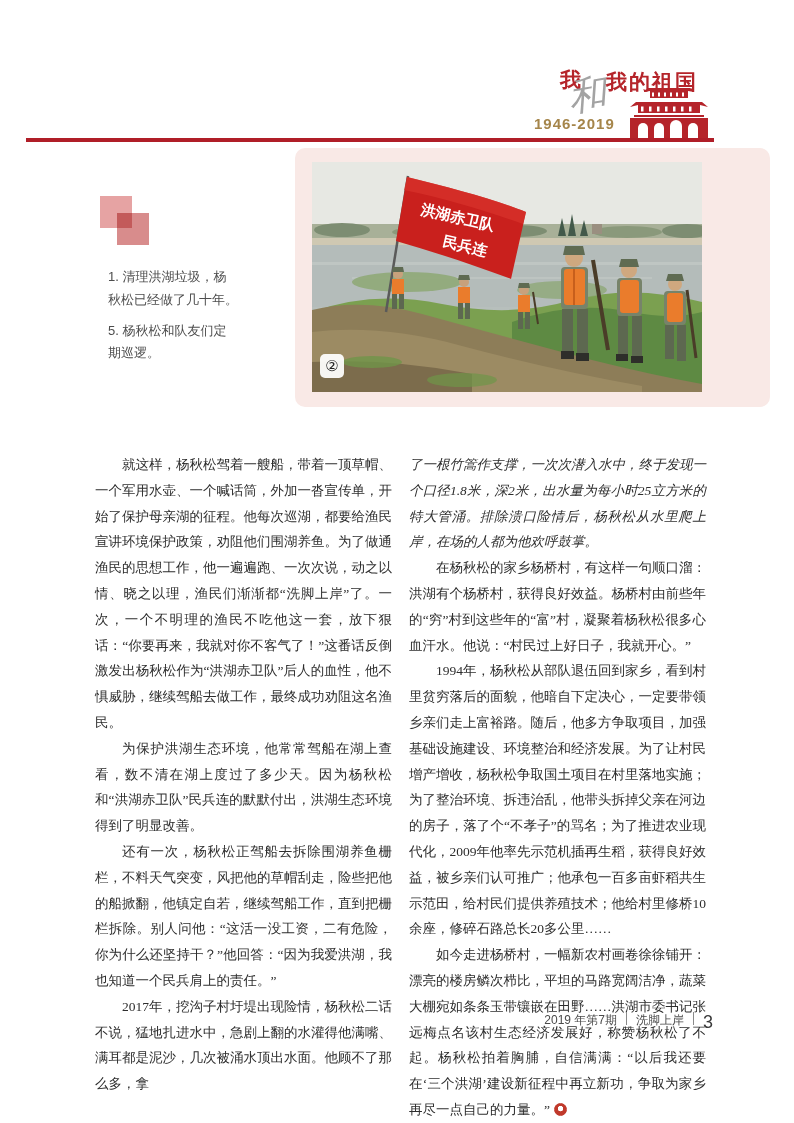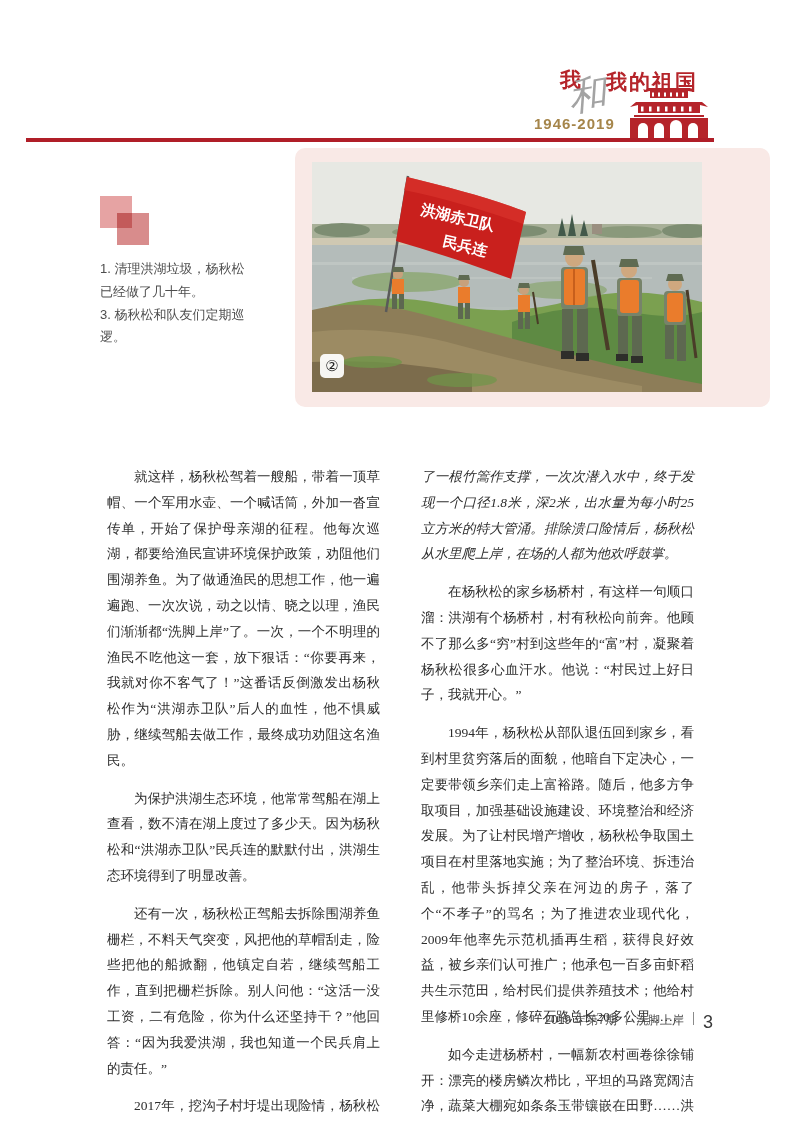--- a/index.html
+++ b/index.html
@@ -59,31 +59,31 @@
   }
   .deco-squares .sq2 {
     position:absolute; left:17px; top:17px; width:32px; height:32px;
     background:#d47f7f; mix-blend-mode:multiply; opacity:.9;
   }
   .captions {
     position:absolute; left:100px; top:258px; width:146px;
     font-family:"Liberation Sans", sans-serif; font-size:13px; color:#4d4d4d;
     line-height:1.75;
   }
-  .captions p { margin:0; }
+  .captions p { margin:8px; }
 
   
   .col {
     position:absolute; top:452px; width:297px;
     font-size:13.5px; line-height:25.8px; color:#2d2d2d;
     text-align:justify; font-family:"Liberation Serif", serif;
   }
   .col-1 { left:95px; }
   .col-2 { left:409px; }
-  .col p { text-indent:2em; margin:12px; }
+  .col p { text-indent:2em; margin:0; }
   .col p.no-indent { text-indent:0;font-style:italic; }
   .end-mark {
     display:inline-block; width:13px; height:13px; border-radius:50%;
     background:radial-gradient(circle at 50% 42%, #ffffff 0 2.5px, #c0392b 3px);
     border:1px solid #c0392b; vertical-align:-2px; margin-left:4px;
   }
 
   
   .footer {
     position:absolute; right:80px; top:1012px; height:24px;
@@ -237,32 +237,32 @@
       <div class="photo-badge">②</div>
     </div>
   </div>
 
   <div class="deco-squares">
     <div class="sq1"></div>
     <div class="sq2"></div>
   </div>
   <div class="captions">
     <p>1. 清理洪湖垃圾，杨秋松已经做了几十年。</p>
-    <p>3. 杨秋松和队友们定期巡逻。</p>
+    <p>5. 杨秋松和队友们定期巡逻。</p>
   </div>
 
   <div class="col col-1">
     <p>就这样，杨秋松驾着一艘船，带着一顶草帽、一个军用水壶、一个喊话筒，外加一沓宣传单，开始了保护母亲湖的征程。他每次巡湖，都要给渔民宣讲环境保护政策，劝阻他们围湖养鱼。为了做通渔民的思想工作，他一遍遍跑、一次次说，动之以情、晓之以理，渔民们渐渐都“洗脚上岸”了。一次，一个不明理的渔民不吃他这一套，放下狠话：“你要再来，我就对你不客气了！”这番话反倒激发出杨秋松作为“洪湖赤卫队”后人的血性，他不惧威胁，继续驾船去做工作，最终成功劝阻这名渔民。</p>
     <p>为保护洪湖生态环境，他常常驾船在湖上查看，数不清在湖上度过了多少天。因为杨秋松和“洪湖赤卫队”民兵连的默默付出，洪湖生态环境得到了明显改善。</p>
     <p>还有一次，杨秋松正驾船去拆除围湖养鱼栅栏，不料天气突变，风把他的草帽刮走，险些把他的船掀翻，他镇定自若，继续驾船工作，直到把栅栏拆除。别人问他：“这活一没工资，二有危险，你为什么还坚持干？”他回答：“因为我爱洪湖，我也知道一个民兵肩上的责任。”</p>
     <p>2017年，挖沟子村圩堤出现险情，杨秋松二话不说，猛地扎进水中，急剧上翻的水灌得他满嘴、满耳都是泥沙，几次被涌水顶出水面。他顾不了那么多，拿</p>
   </div>
   <div class="col col-2">
     <p class="no-indent">了一根竹篙作支撑，一次次潜入水中，终于发现一个口径1.8米，深2米，出水量为每小时25立方米的特大管涌。排除溃口险情后，杨秋松从水里爬上岸，在场的人都为他欢呼鼓掌。</p>
-    <p>在杨秋松的家乡杨桥村，有这样一句顺口溜：洪湖有个杨桥村，村有秋松向前奔。他顾不了那么多“穷”村到这些年的“富”村，凝聚着杨秋松很多心血汗水。他说：“村民过上好日子，我就开心。”</p>
+    <p>在杨秋松的家乡杨桥村，有这样一句顺口溜：洪湖有个杨桥村，获得良好效益。杨桥村由前些年的“穷”村到这些年的“富”村，凝聚着杨秋松很多心血汗水。他说：“村民过上好日子，我就开心。”</p>
     <p>1994年，杨秋松从部队退伍回到家乡，看到村里贫穷落后的面貌，他暗自下定决心，一定要带领乡亲们走上富裕路。随后，他多方争取项目，加强基础设施建设、环境整治和经济发展。为了让村民增产增收，杨秋松争取国土项目在村里落地实施；为了整治环境、拆违治乱，他带头拆掉父亲在河边的房子，落了个“不孝子”的骂名；为了推进农业现代化，2009年他率先示范机插再生稻，获得良好效益，被乡亲们认可推广；他承包一百多亩虾稻共生示范田，给村民们提供养殖技术；他给村里修桥10余座，修碎石路总长20多公里……</p>
     <p><span>如今走进杨桥村，一幅新农村画卷徐徐铺开：漂亮的楼房鳞次栉比，平坦的马路宽阔洁净，蔬菜大棚宛如条条玉带镶嵌在田野……洪湖市委书记张远梅点名该村生态经济发展好，称赞杨秋松了不起。杨秋松拍着胸脯，自信满满：“以后我还要在‘三个洪湖’建设新征程中再立新功，争取为家乡再尽一点自己的力量。”</span><span class="end-mark"></span></p>
   </div>
 
   <div class="footer">
     <span>2019 年第7期</span>
     <span class="vsep"></span>
     <span>洗脚上岸</span>
     <span class="vsep"></span>
     <span class="pageno">3</span>

